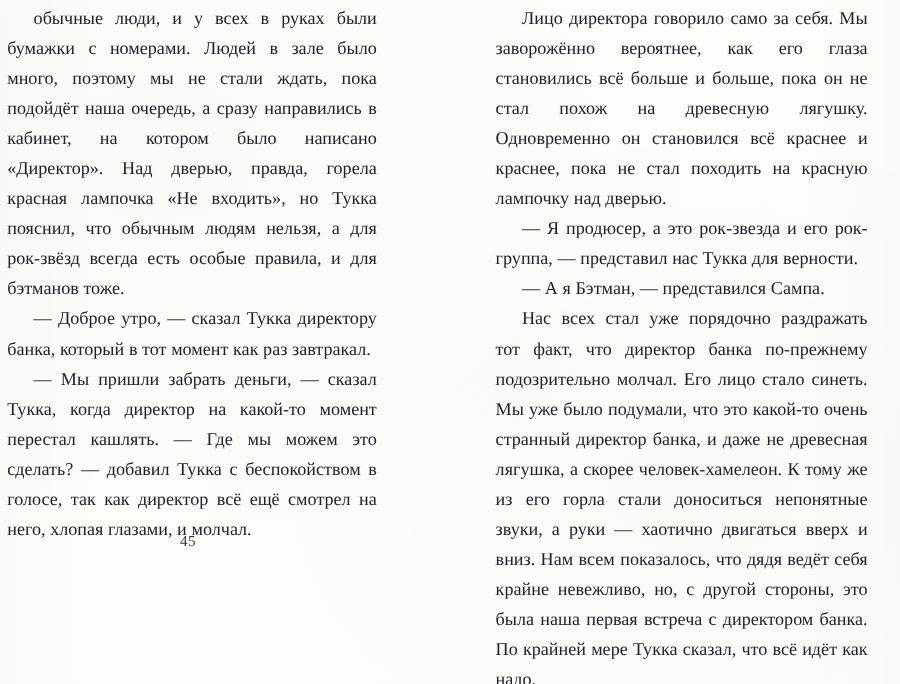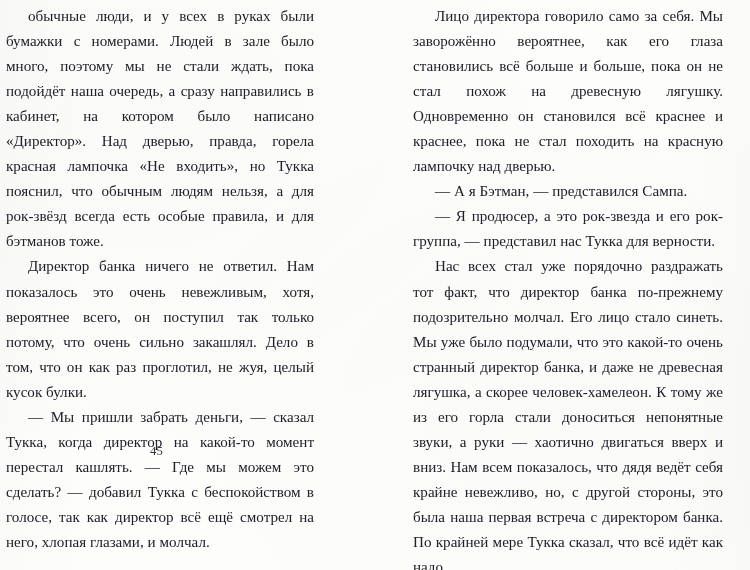--- a/index.html
+++ b/index.html
@@ -78,31 +78,31 @@
 </style>
 </head>
 <body>
 
 <div id="spread">
 
   <div class="page" id="page-left">
 
     <div class="text-column" id="column-left">
       <p class="para">обычные люди, и у всех в руках были бумажки с номерами. Людей в зале было много, поэтому мы не стали ждать, пока подойдёт наша очередь, а сразу направились в кабинет, на котором было написано «Директор». Над дверью, правда, горела красная лампочка «Не входить», но Тукка пояснил, что обычным людям нельзя, а для рок-звёзд всегда есть особые правила, и для бэтманов тоже.</p>
-      <p class="para">Директор банка ничего не ответил. Нам показалось это очень невежливым, хотя, вероятнее всего, он поступил так только потому, что очень сильно закашлял. Дело в том, что он как раз проглотил, не жуя, целый кусок булки.</p>
+      <p class="para">— Доброе утро, — сказал Тукка директору банка, который в тот момент как раз завтракал.</p>
       <p class="para">— Мы пришли забрать деньги, — сказал Тукка, когда директор на какой-то момент перестал кашлять. — Где мы можем это сделать? — добавил Тукка с беспокойством в голосе, так как директор всё ещё смотрел на него, хлопая глазами, и молчал.</p>
     </div>
 
     <div class="folio" id="folio-left">45</div>
   </div>
 
   <div class="page" id="page-right">
 
     <div class="text-column" id="column-right">
       <p class="para">Лицо директора говорило само за себя. Мы заворожённо вероятнее, как его глаза становились всё больше и больше, пока он не стал похож на древесную лягушку. Одновременно он становился всё краснее и краснее, пока не стал походить на красную лампочку над дверью.</p>
+      <p class="para">— Я продюсер, а это рок-звезда и его рок-группа, — представил нас Тукка для верности.</p>
       <p class="para">— А я Бэтман, — представился Сампа.</p>
-      <p class="para">— Я продюсер, а это рок-звезда и его рок-группа, — представил нас Тукка для верности.</p>
       <p class="para">Нас всех стал уже порядочно раздражать тот факт, что директор банка по-прежнему подозрительно молчал. Его лицо стало синеть. Мы уже было подумали, что это какой-то очень странный директор банка, и даже не древесная лягушка, а скорее человек-хамелеон. К тому же из его горла стали доноситься непонятные звуки, а руки — хаотично двигаться вверх и вниз. Нам всем показалось, что дядя ведёт себя крайне невежливо, но, с другой стороны, это была наша первая встреча с директором банка. По крайней мере Тукка сказал, что всё идёт как надо.</p>
     </div>
 
   </div>
 
 </div>
 
 </body></html>

